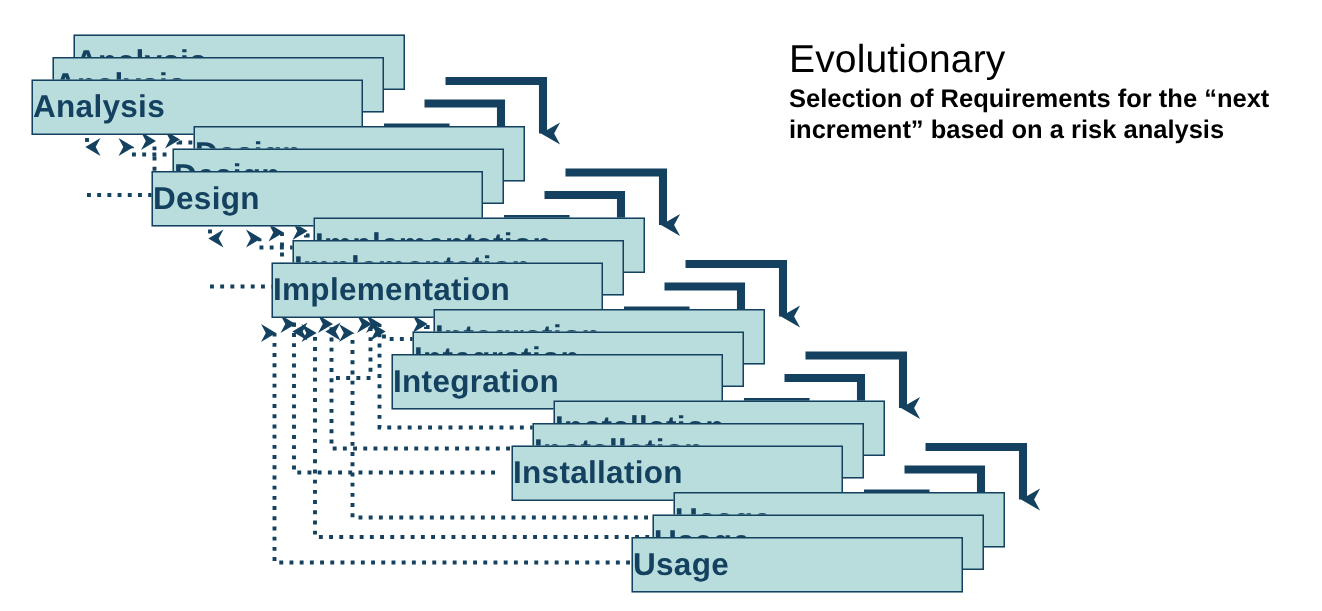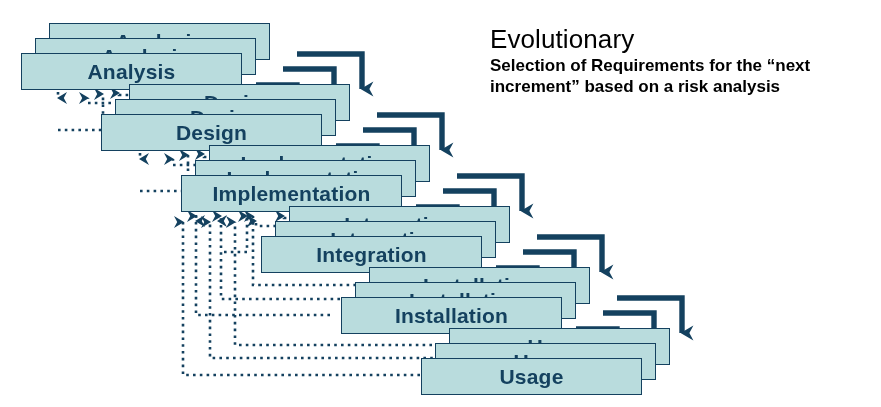--- a/index.html
+++ b/index.html
@@ -23,21 +23,21 @@
     position:absolute;
     box-sizing:border-box;
     background:#b9dcdd;
     border:1.6px solid #14415f;
     color:#14415f;
     font-weight:bold;
     font-size:21px;
     line-height:1;
     display:flex;
     align-items:center;
-    justify-content:center;
+    justify-content:flex-start;
     letter-spacing:.2px;
     white-space:nowrap;
   }
   .caption{
     position:absolute;
     color:#000000;
   }
   .caption-title{
     font-size:26px;
     line-height:1.05;
@@ -169,18 +169,18 @@
         <span>Integration</span>
       </div>
       <div class="phase-box" style="left: 341px; top: 297px; width: 221px; height: 37px; z-index: 143;">
         <span>Installation</span>
       </div>
       <div class="phase-box" style="left: 421px; top: 358px; width: 221px; height: 37px; z-index: 153;">
         <span>Usage</span>
       </div>
     </div>
 
-  <div class="caption" style="left:490px;top:26px;">
+  <div class="caption" style="left:526px;top:26px;">
     <div class="caption-title">Evolutionary</div>
     <div class="caption-body">Selection of Requirements for the “next increment” based on a risk analysis</div>
   </div>
 
 </div>
 
 </body></html>

